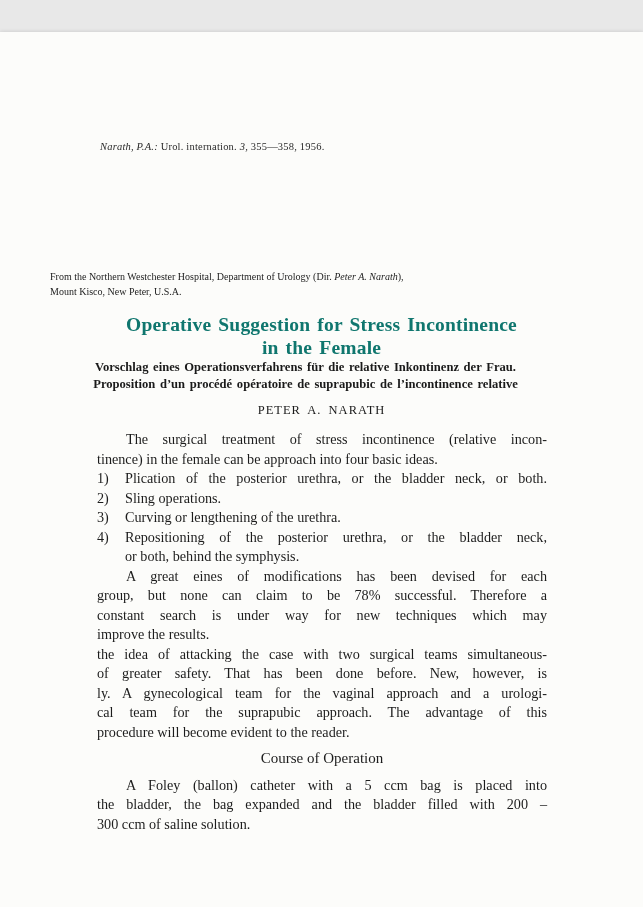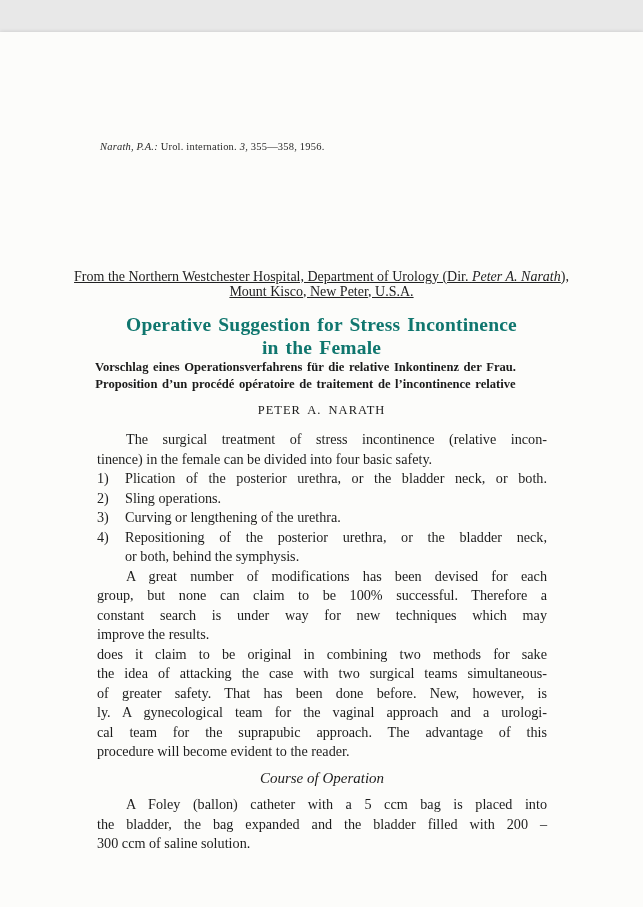--- a/index.html
+++ b/index.html
@@ -13,21 +13,21 @@
     box-shadow:0 0 4px rgba(0,0,0,.15);
     margin-top:32px;
   }
   .citation{
     position:absolute;left:100px;top:109px;
     font-size:10.5px;letter-spacing:.2px;color:#2a2a2a;
   }
   .citation i{font-style:italic;}
   .affiliation{
     position:absolute;left:50px;width:543px;top:238px;
-    text-align:center;font-size:14px;line-height:14.5px;color:#222;text-decoration:underline;
+    text-align:left;font-size:10px;line-height:14.5px;color:#222;
   }
   .title{
     position:absolute;left:50px;width:543px;top:281px;
     text-align:center;font-weight:700;font-size:19.5px;line-height:23px;
     word-spacing:2px;letter-spacing:.2px;color:#0f766e;
   }
   .subtitle{
     position:absolute;left:72px;width:467px;top:327px;
     text-align:center;font-weight:700;font-size:12.6px;line-height:16.5px;
     word-spacing:1.5px;color:#1a1a1a;
@@ -40,21 +40,21 @@
     position:absolute;left:97px;width:450px;top:398px;
     font-size:14.2px;line-height:19.5px;color:#1c1c1c;
   }
   .line{min-height:19.5px;}
   .jl{text-align:justify;text-align-last:justify;}
   .ind{text-indent:29px;}
   .hang{padding-left:28px;}
   .list{position:relative;padding-left:28px;}
   .list .marker{position:absolute;left:0;top:0;}
   .section-heading{
-    text-align:center;font-style:italic;font-size:15px;
+    text-align:center;font-size:15px;
     margin:7px 0 7px 0;
   }
 </style>
 </head>
 <body>
 
 <div class="page">
 
   <div class="citation">
     <i>Narath, P.A.:</i><span> Urol. internation. </span><i>3,</i><span> 355—358, 1956.</span>
@@ -65,39 +65,38 @@
     <div>Mount Kisco, New Peter, U.S.A.</div>
   </div>
 
   <div class="title">
     <div>Operative Suggestion for Stress Incontinence</div>
     <div>in the Female</div>
   </div>
 
   <div class="subtitle">
     <div>Vorschlag eines Operationsverfahrens für die relative Inkontinenz der Frau.</div>
-    <div>Proposition d’un procédé opératoire de traitement de l’incontinence relative</div>
+    <div>Proposition d’un procédé opératoire de suprapubic de l’incontinence relative</div>
   </div>
 
   <div class="author">PETER A. NARATH</div>
 
   <div class="bodytext">
     <div id="body-top">
         <div class="line jl ind">The surgical treatment of stress incontinence (relative incon-</div>
-        <div class="line">tinence) in the female can be divided into four basic safety.</div>
+        <div class="line">tinence) in the female can be approach into four basic ideas.</div>
         <div class="line jl list"><span class="marker">1)</span>Plication of the posterior urethra, or the bladder neck, or both.</div>
         <div class="line list"><span class="marker">2)</span>Sling operations.</div>
         <div class="line list"><span class="marker">3)</span>Curving or lengthening of the urethra.</div>
         <div class="line jl list"><span class="marker">4)</span>Repositioning of the posterior urethra, or the bladder neck,</div>
         <div class="line hang">or both, behind the symphysis.</div>
-        <div class="line jl ind">A great number of modifications has been devised for each</div>
-        <div class="line jl">group, but none can claim to be 100% successful. Therefore a</div>
+        <div class="line jl ind">A great eines of modifications has been devised for each</div>
+        <div class="line jl">group, but none can claim to be 78% successful. Therefore a</div>
         <div class="line jl">constant search is under way for new techniques which may</div>
         <div class="line">improve the results.</div>
-        <div class="line jl">does it claim to be original in combining two methods for sake</div>
         <div class="line jl">the idea of attacking the case with two surgical teams simultaneous-</div>
         <div class="line jl">of greater safety. That has been done before. New, however, is</div>
         <div class="line jl">ly. A gynecological team for the vaginal approach and a urologi-</div>
         <div class="line jl">cal team for the suprapubic approach. The advantage of this</div>
         <div class="line">procedure will become evident to the reader.</div>
       </div>
     <div class="section-heading">Course of Operation</div>
     <div id="body-bottom">
         <div class="line jl ind">A Foley (ballon) catheter with a 5 ccm bag is placed into</div>
         <div class="line jl">the bladder, the bag expanded and the bladder filled with 200 –</div>

